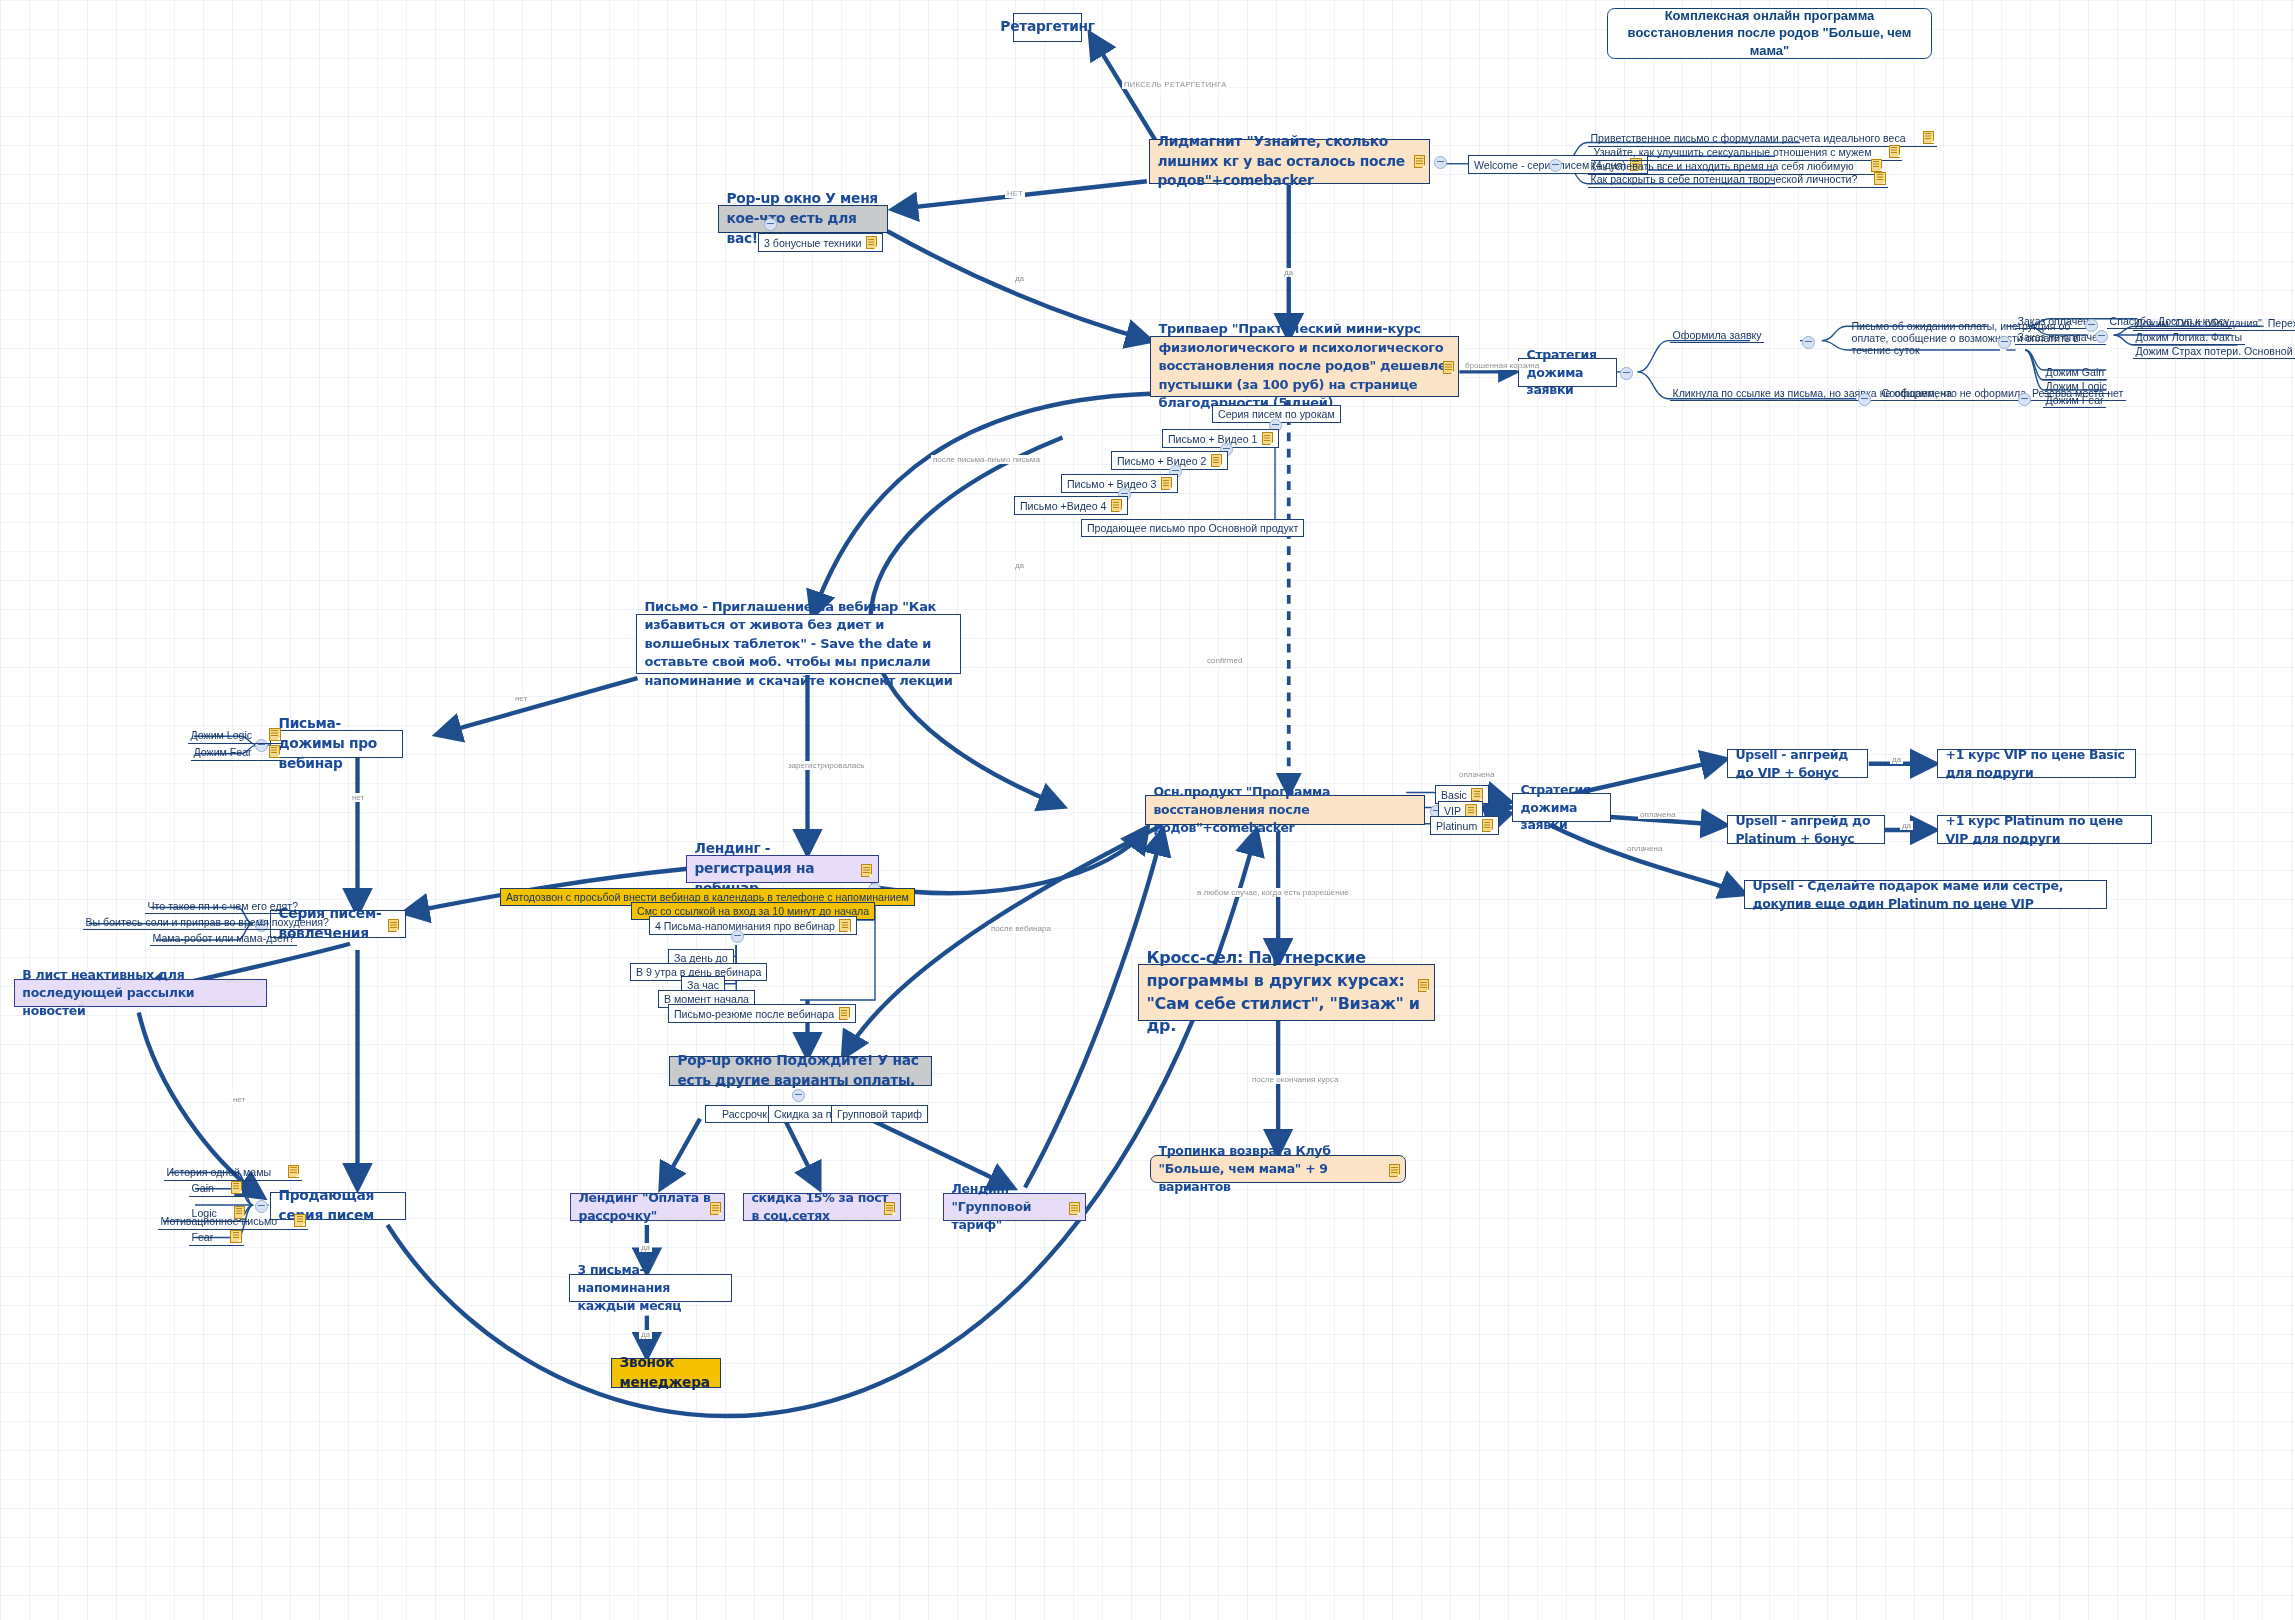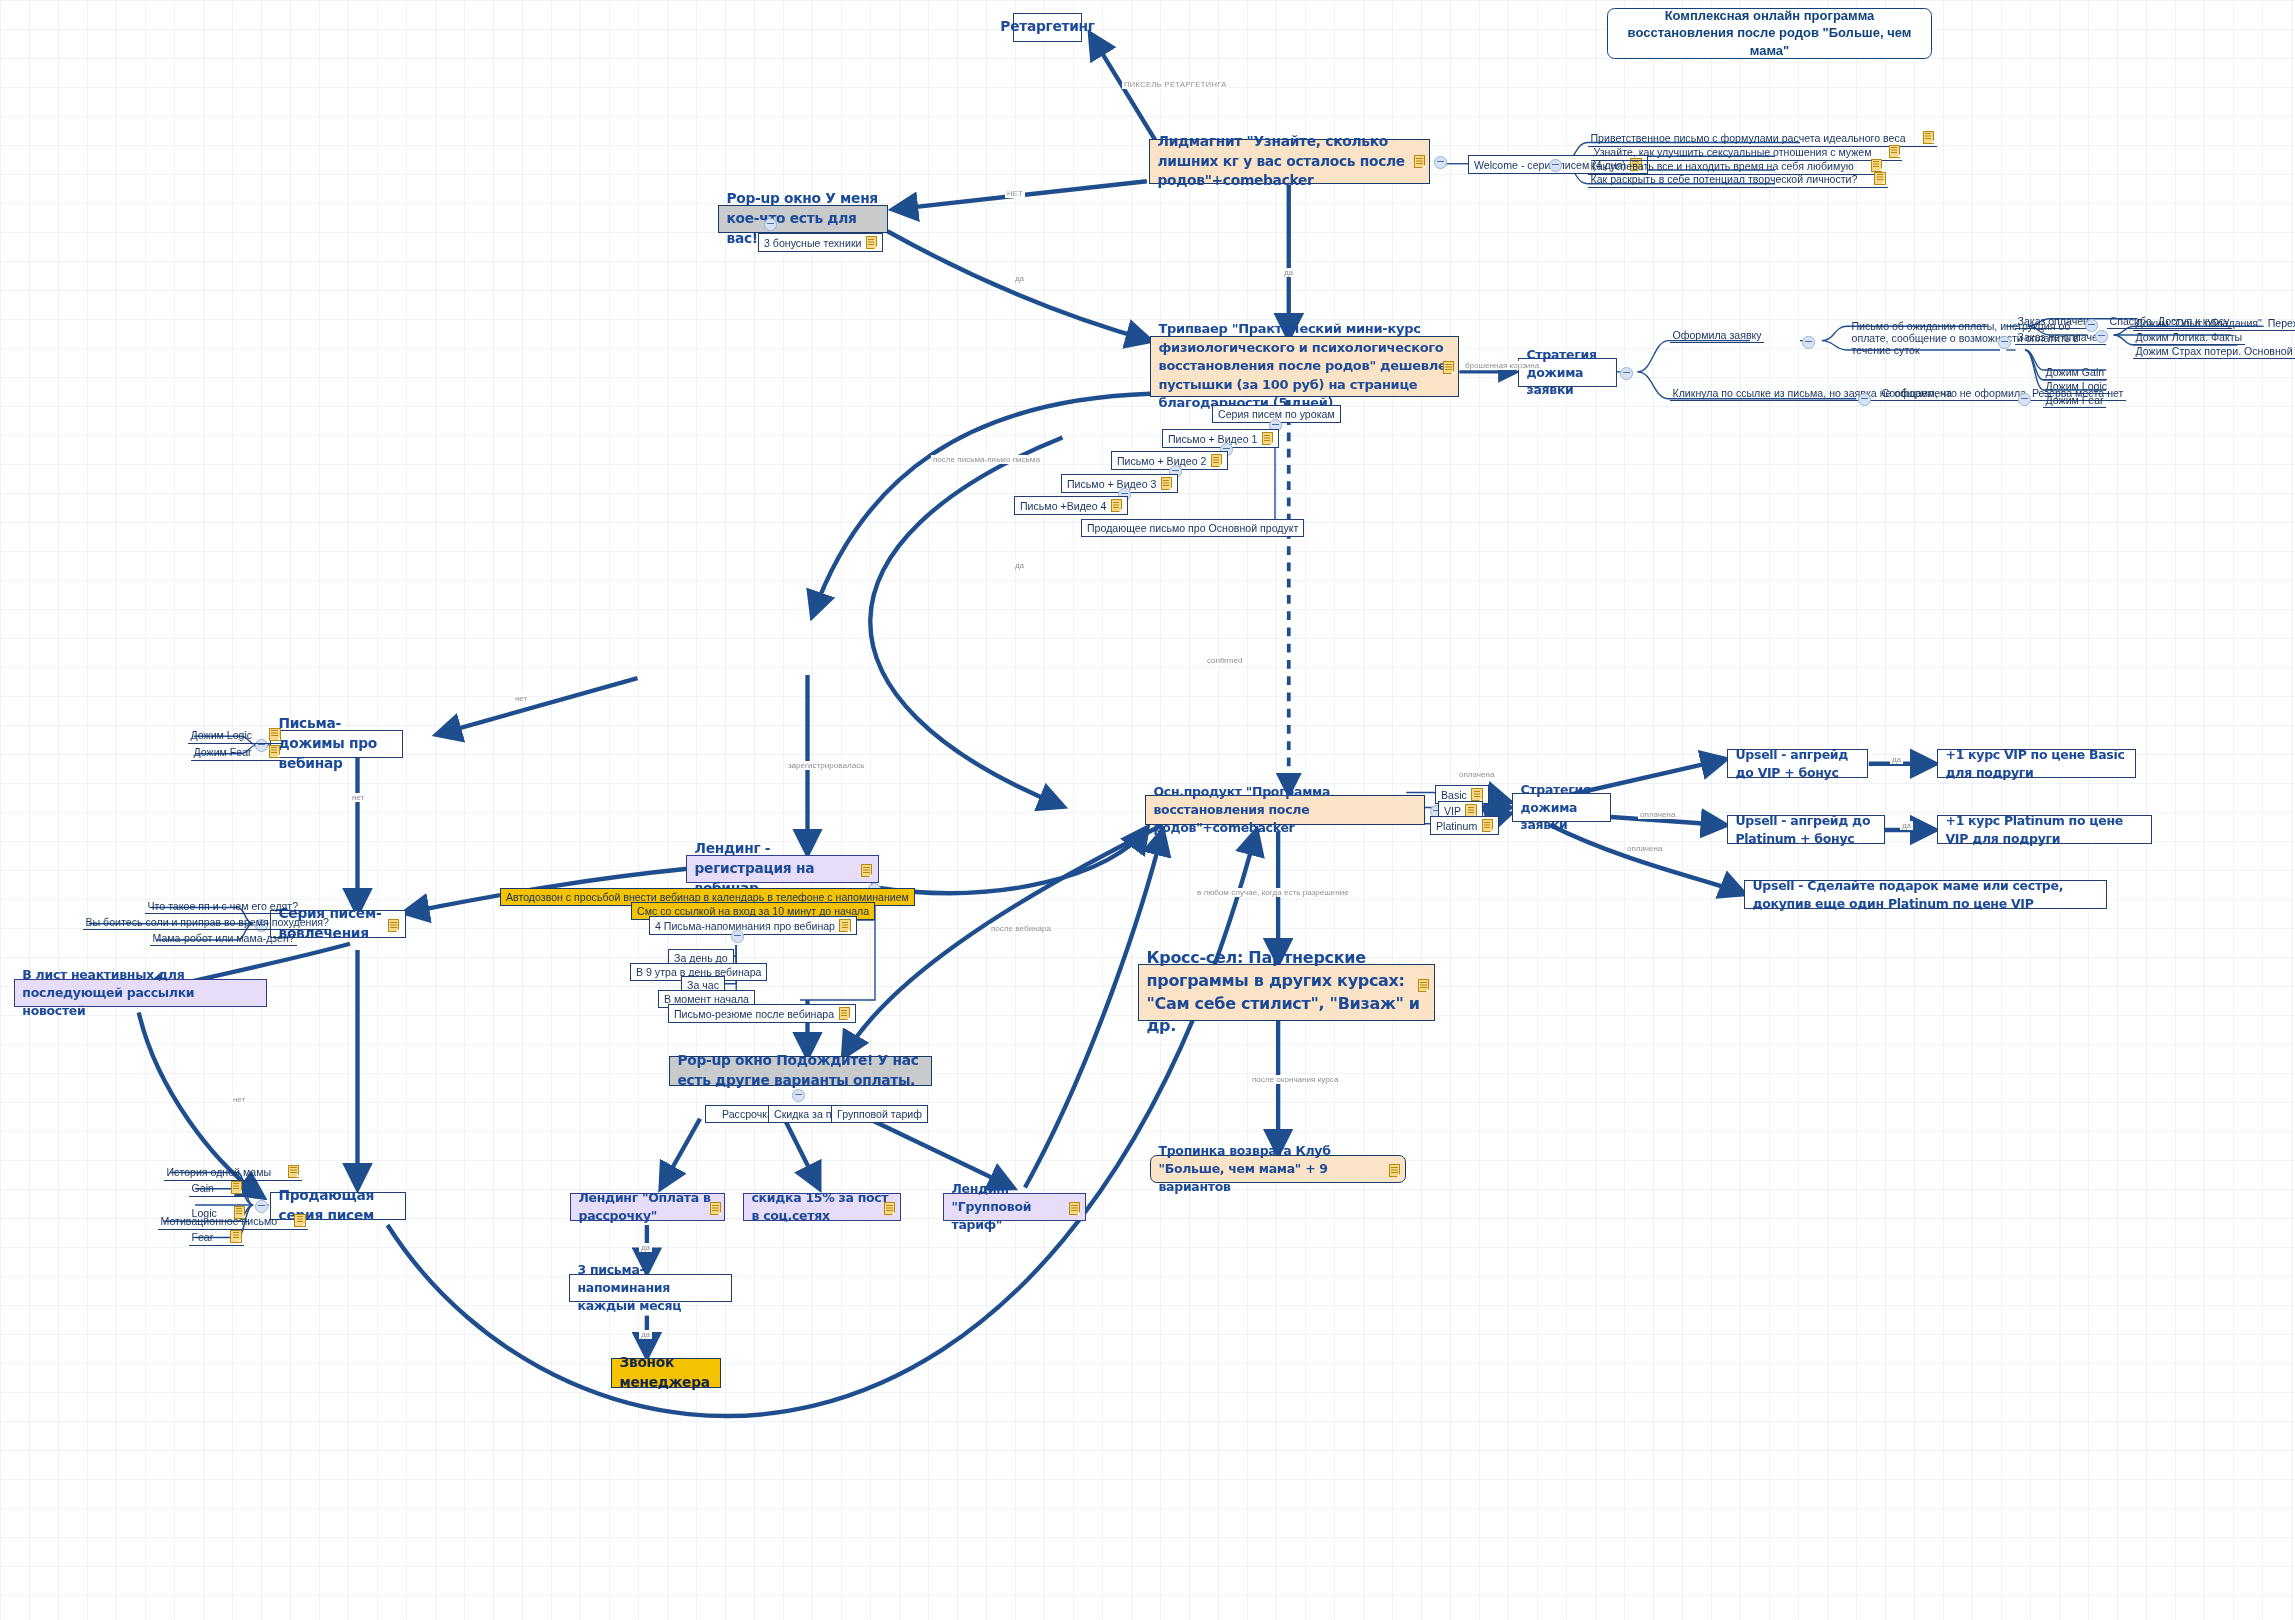--- a/index.html
+++ b/index.html
@@ -367,20 +367,21 @@
   </div>
   <div class="collapse" style="left:1118px;top:488px;"></div>
   <div class="boxleaf" style="left:1014px;top:496px;">
     <span>Письмо +Видео 4</span>
     <span class="note-icon"></span>
   </div>
   <div class="boxleaf" style="left:1081px;top:519px;">
     <span>Продающее письмо про Основной продукт</span>
   </div>
 
+  <div class="node main plain" style="left:636px;top:614px;width:325px;height:60px;font-size:13px;">Письмо - Приглашение на вебинар "Как избавиться от живота без диет и волшебных таблеток"  - Save the date и оставьте свой моб. чтобы мы прислали напоминание и скачайте конспект лекции</div>
 
   <div class="node main plain" style="left:270px;top:730px;width:133px;height:27.5px;">Письма-дожимы про вебинар</div>
   <div class="collapse" style="left:255px;top:739px;"></div>
   <div class="leaf r" style="left:188px;top:727px;">
     <span>Дожим Logic</span>
     <span class="note-icon"></span>
   </div>
   <div class="leaf r" style="left:191px;top:744px;">
     <span>Дожим Fear</span>
     <span class="note-icon"></span>

